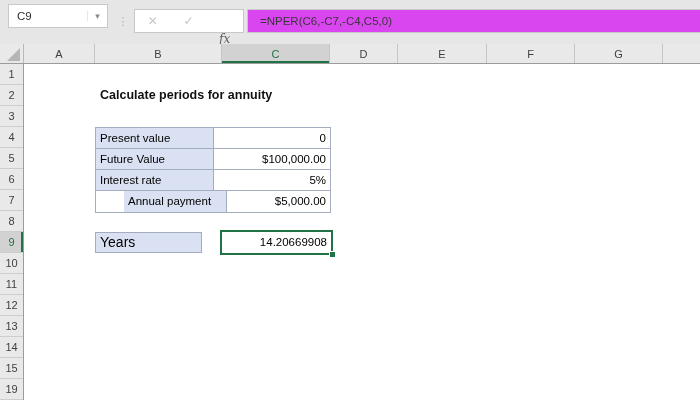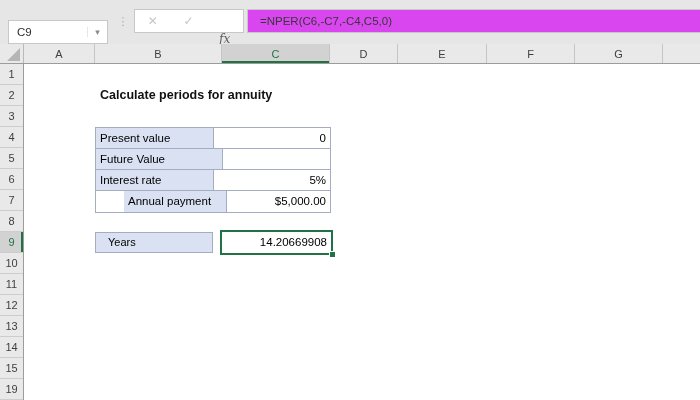--- a/index.html
+++ b/index.html
@@ -1,21 +1,21 @@
 <!DOCTYPE html>
 <html><head>
 <meta charset="utf-8">
 <style>
   * { margin:0; padding:0; box-sizing:border-box; }
   html,body { width:700px; height:400px; overflow:hidden; }
   body { font-family:"Liberation Sans", sans-serif; background:#fff; position:relative; }
 
   
   .chrome { position:absolute; left:0; top:0; width:700px; height:44px; background:#e6e6e6; }
-  .namebox { position:absolute; left:8px; top:20px; width:100px; height:24px; background:#fff;
+  .namebox { position:absolute; left:8px; top:4px; width:100px; height:24px; background:#fff;
              border:1px solid #c8c8c8; display:flex; align-items:center; }
   .namebox .nb-text { padding-left:8px; font-size:11.5px; color:#2e2e2e; flex:1; }
   .namebox .nb-arrow { width:20px; text-align:center; color:#8a8a8a; font-size:9px; border-left:1px solid #e6e6e6; }
   .dots { position:absolute; left:116px; top:9px; width:14px; height:24px; color:#a8a8a8;
           font-size:11px; display:flex; align-items:center; justify-content:center; letter-spacing:0; }
   .fxbox { position:absolute; left:134px; top:9px; width:110px; height:24px; background:#fff;
            border:1px solid #c8c8c8; display:flex; align-items:center; justify-content:space-around; }
   .icon-cancel, .icon-enter { color:#c6c6c6; font-size:12px; }
   .icon-fx { color:#5f5f5f; font-size:12px; font-style:italic; font-family:"DejaVu Serif", serif;margin-top:36px; }
   .formulabox { position:absolute; left:247px; top:9px; width:453px; height:24px; background:#d946ef;
@@ -45,23 +45,23 @@
            font-size:12.5px; font-weight:bold; color:#111; white-space:nowrap; }
 
   .datatable { position:absolute; left:95px; top:127px; width:236px; border:1px solid #a3adbf; }
   .trow { display:flex; height:21px; border-bottom:1px solid #a3adbf;gap:17px; }
   .trow:last-child { border-bottom:none;padding-left:28px; }
   .cell-label { width:127px; background:#d9e1f2; border-right:1px solid #a3adbf;
                 font-size:11.5px; color:#000; padding-left:4px; line-height:20px; white-space:nowrap; }
   .cell-value { width:107px; background:#fff; font-size:11.5px; color:#000;
                 text-align:right; padding-right:4px; line-height:20px; white-space:nowrap; }
 
-  .years-label { position:absolute; left:95px; top:232px; width:118px; height:21px;
-                 background:#d9e1f2; border:1px solid #a3adbf; font-size:11px; color:#000;
-                 padding-left:12px; line-height:19px; }
+  .years-label { position:absolute; left:95px; top:232px; width:107px; height:21px;
+                 background:#d9e1f2; border:1px solid #a3adbf; font-size:14px; color:#000;
+                 padding-left:4px; line-height:19px; }
   .selcell { position:absolute; left:220px; top:230px; width:113px; height:25px;
              background:#fff; border:2px solid #217346; font-size:11.5px; color:#000;
              text-align:right; padding-right:4px; line-height:21px; }
   .fillhandle { position:absolute; left:329px; top:251px; width:7px; height:7px;
                 background:#217346; border:1px solid #fff; }
 </style>
 </head>
 <body>
 
 <div class="chrome">
@@ -117,20 +117,21 @@
 
 <div class="title">Calculate periods for annuity</div>
 
 <div class="datatable">
   <div class="trow">
     <div class="cell-label">Present value</div>
     <div class="cell-value">0</div>
   </div>
   <div class="trow">
     <div class="cell-label">Future Value</div>
+    <div class="cell-value">$100,000.00</div>
   </div>
   <div class="trow">
     <div class="cell-label">Interest rate</div>
     <div class="cell-value">5%</div>
   </div>
   <div class="trow">
     <div class="cell-label">Annual payment</div>
     <div class="cell-value">$5,000.00</div>
   </div>
 </div>

